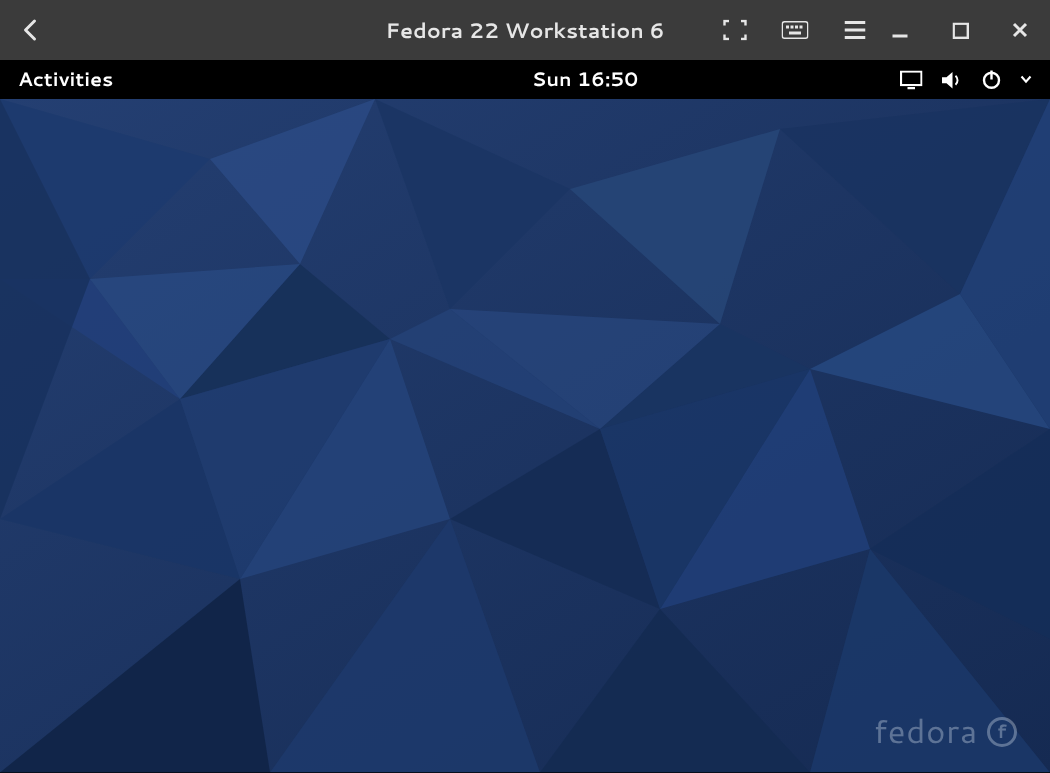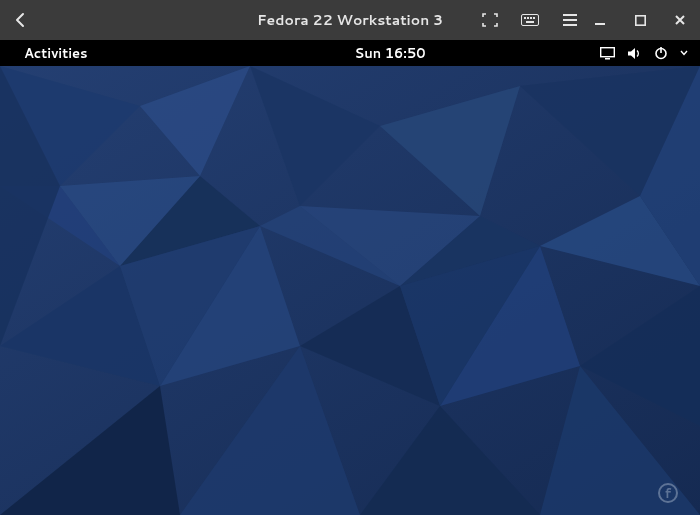--- a/index.html
+++ b/index.html
@@ -57,21 +57,21 @@
     
     .gnome-bar {
       height: 26px;
       background: #000;
       display: flex;
       align-items: center;
       color: #fff;
       font-size: 13px;
       font-weight: 700;
       position: relative;
-      padding: 0 24px;
+      padding: 0 12px;
     }
     .gnome-activities { cursor: pointer; }
     .gnome-clock {
       position: absolute;
       left: 50%; transform: translateX(-50%);
       cursor: pointer;
       margin-left: 40px;
     }
     .gnome-status {
       position: absolute;
@@ -117,21 +117,21 @@
   </style>
 </head>
 <body>
 
 <div class="host-bar">
   <div class="host-back">
     <svg width="10" height="16" viewBox="0 0 10 16">
         <path d="M8 2 L2 8 L8 14" stroke="#e6e6e6" stroke-width="2" fill="none" stroke-linecap="round" stroke-linejoin="round"></path>
       </svg>
   </div>
-  <div class="host-title">Fedora 22 Workstation 3</div>
+  <div class="host-title">Fedora 22 Workstation 6</div>
 
   <div class="host-group-left">
     <div>
       <svg width="16" height="14" viewBox="0 0 16 14">
         <path d="M1 4 V1 H4 M12 1 H15 V4 M15 10 V13 H12 M4 13 H1 V10" stroke="#e6e6e6" stroke-width="1.6" fill="none"></path>
       </svg>
     </div>
     <div>
       <svg width="18" height="12" viewBox="0 0 18 12">
         <rect x="0.5" y="0.5" width="17" height="11" rx="1.5" stroke="#e6e6e6" fill="none"></rect>
@@ -223,15 +223,16 @@
     <polygon points="540,449 700,449 580,300" fill="#1b386a" opacity="0.85"></polygon>
     <polygon points="60,120 200,110 120,200" fill="#2c4e88" opacity="0.6"></polygon>
     <polygon points="300,140 480,150 400,220" fill="#2b4c86" opacity="0.55"></polygon>
     <polygon points="120,200 260,160 160,320" fill="#1f3d72" opacity="0.7"></polygon>
     <polygon points="400,220 540,180 440,340" fill="#1a3768" opacity="0.75"></polygon>
     <polygon points="640,130 700,220 700,0" fill="#22437c" opacity="0.7"></polygon>
     <polygon points="0,0 60,120 0,280" fill="#17315e" opacity="0.85"></polygon>
   </svg>
 
   <div class="fedora-logo">
+    <span>fedora</span>
     <span class="f-icon">f</span>
   </div>
 </div>
 
 </body></html>

